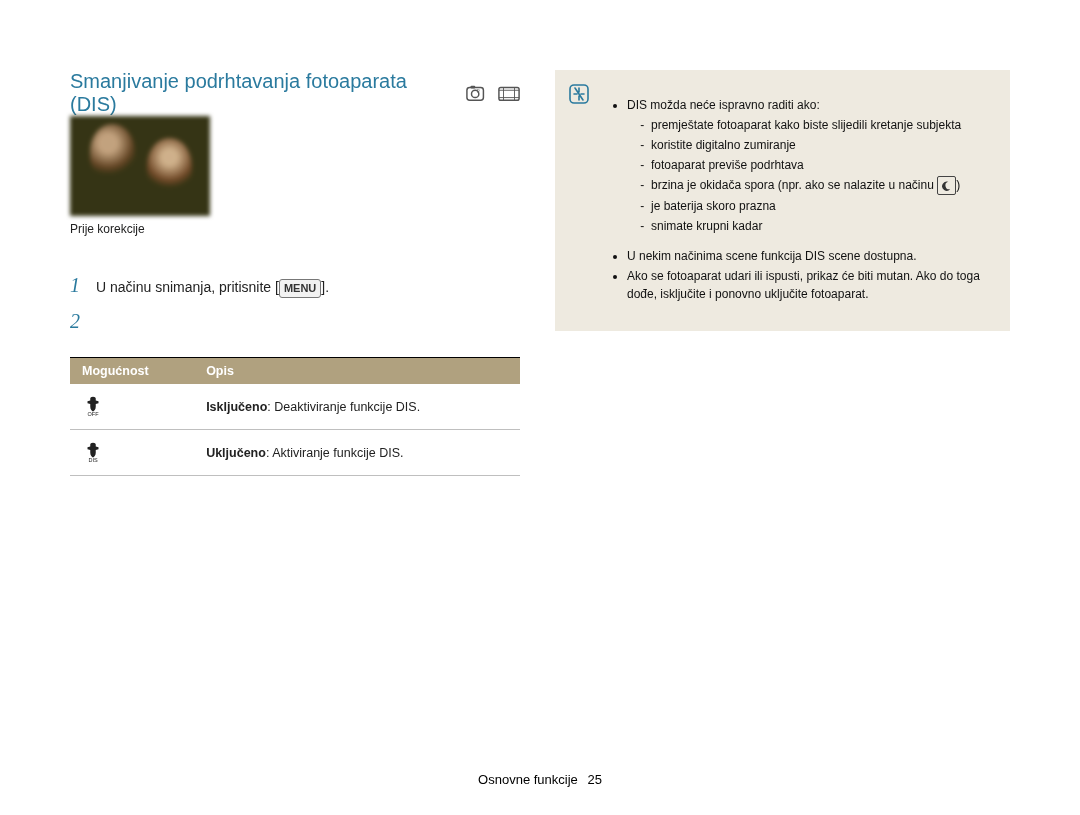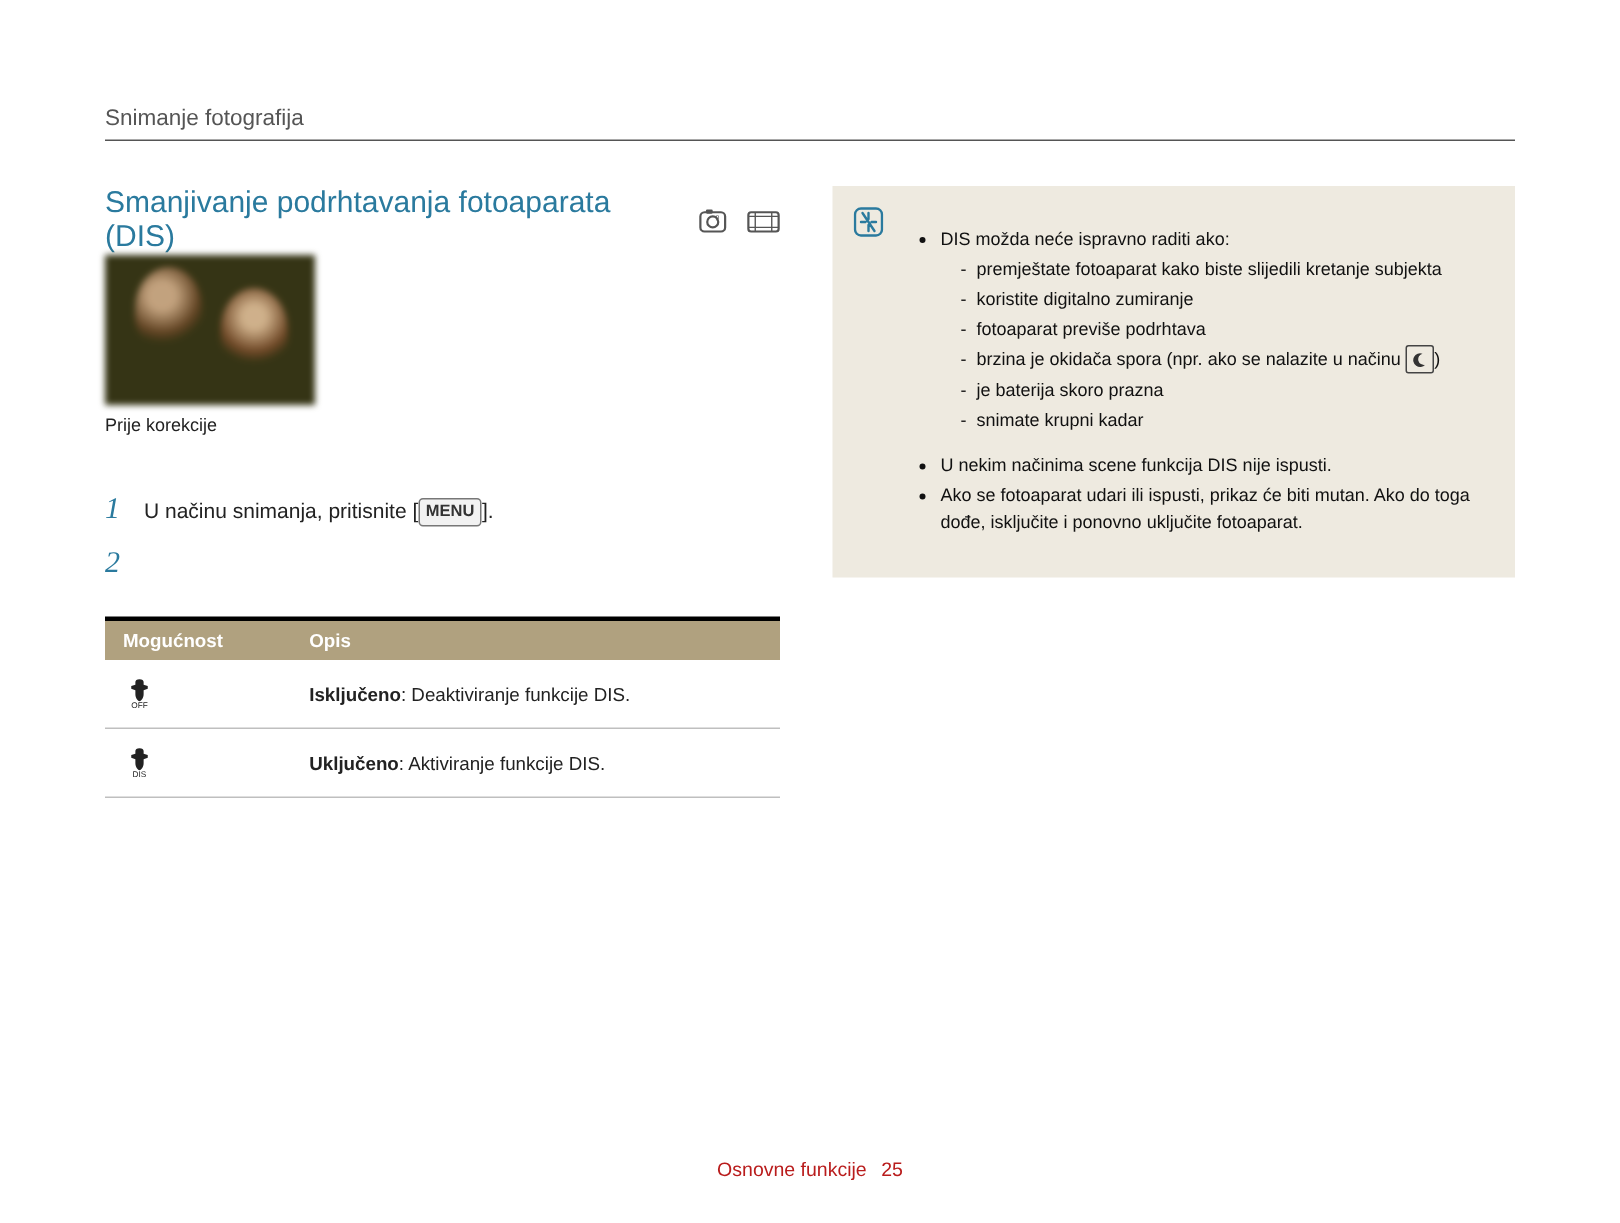--- a/index.html
+++ b/index.html
@@ -132,21 +132,21 @@
     border-collapse: collapse;
     width: 100%;
     font-size: 12.5px;
   }
   .opts-table thead th {
     background: #b0a17f;
     color: #fff;
     font-weight: bold;
     text-align: left;
     padding: 6px 12px;
-    border-top: 3px solid #000000;
+    border-top: 1px solid #000000;
   }
   .opts-table td {
     padding: 10px 12px;
     border-bottom: 1px solid #bfbfbf;
     vertical-align: middle;
   }
   .opt-icon {
     display: inline-block;
     width: 22px;
   }
@@ -186,29 +186,28 @@
     justify-content: center;
     vertical-align: middle;
     font-size: 11px;
   }
   .footer {
     position: absolute;
     bottom: 28px;
     left: 0; right: 0;
     text-align: center;
     font-size: 13px;
-    color: #b91c1c;
+    color: #000000;
   }
   .footer .pg { margin-left: 6px; }
 </style>
 </head>
 <body>
 
 <div class="page">
-  <div class="section-header">Snimanje fotografija</div>
 
   <div class="columns">
 
     <div class="col-left">
       <div class="title-row">
         <h2 class="title">Smanjivanje podrhtavanja fotoaparata (DIS)</h2>
         <span class="mode-icon">
           <svg viewBox="0 0 24 18" width="22" height="18">
               <rect x="1" y="3" width="18" height="14" rx="3" fill="none" stroke="#555" stroke-width="1.6"></rect>
               <circle cx="10" cy="10" r="4" fill="none" stroke="#555" stroke-width="1.6"></circle>
@@ -297,21 +296,21 @@
                 <span>brzina je okidača spora (npr. ako se nalazite u načinu </span><span class="night-icon">
                     <svg viewBox="0 0 12 12" width="11" height="11">
                       <path d="M8 2a5 5 0 1 0 2 8 4 4 0 0 1-2-8z" fill="#333"></path>
                     </svg>
                   </span><span>)</span>
               </li>
               <li>je baterija skoro prazna</li>
               <li>snimate krupni kadar</li>
             </ul>
           </li>
-          <li>U nekim načinima scene funkcija DIS nije ispusti.</li>
+          <li>U nekim načinima scene funkcija DIS scene dostupna.</li>
           <li>Ako se fotoaparat udari ili ispusti, prikaz će biti mutan. Ako do toga dođe, isključite i ponovno uključite fotoaparat.</li>
         </ul>
       </div>
     </div>
   </div>
 
   <div class="footer">
     <span>Osnovne funkcije</span>
     <span class="pg">25</span>
   </div>

